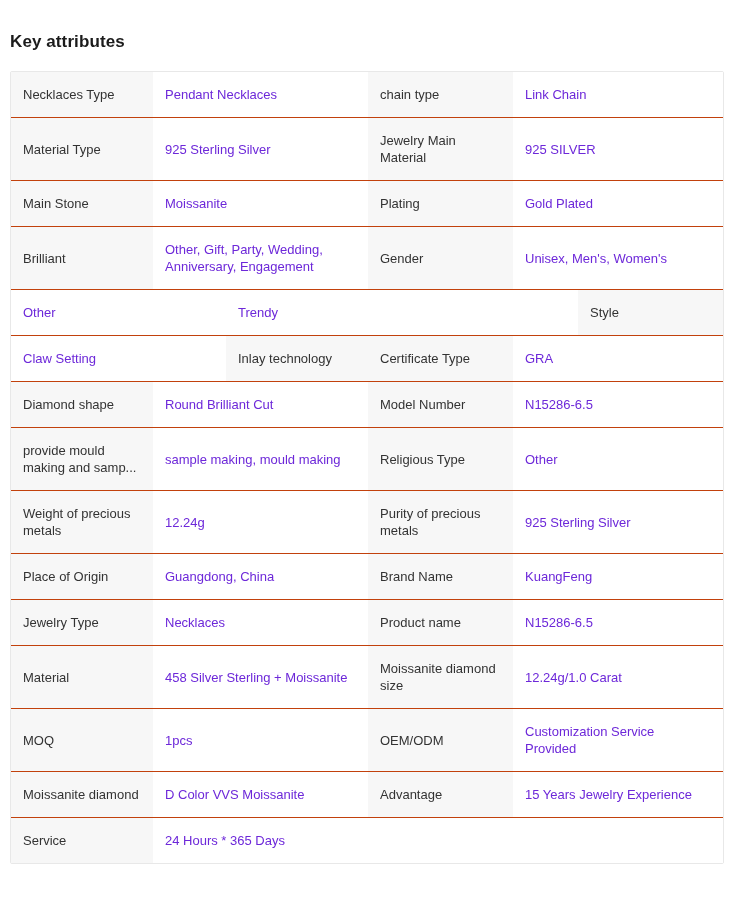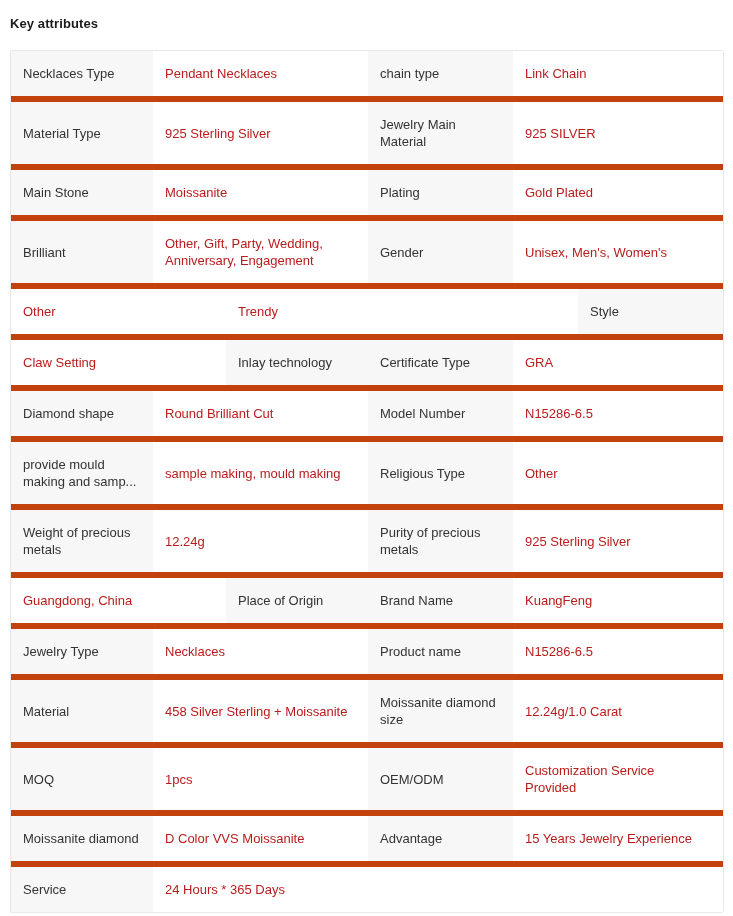--- a/index.html
+++ b/index.html
@@ -7,52 +7,52 @@
     margin: 0;
     padding: 0;
     background: #ffffff;
     font-family: "Liberation Sans", sans-serif;
   }
   .page {
     width: 733px;
     padding: 16px 9px 4px 10px;
   }
   .section-title {
-    font-size: 13px;
+    font-size: 17px;
     font-weight: 700;
     color: #1b1b1b;
-    margin: 0 0 19px 0;
+    margin: 16px 0 19px 0;
     letter-spacing: 0.1px;
   }
   .attr-table {
     border: 1px solid #e8e8e8;
     border-radius: 2px;
     width: 714px;
   }
   .attr-row {
     display: flex;
-    border-bottom: 6px solid #c2410c;
+    border-bottom: 1px solid #c2410c;
   }
   .attr-row:last-child {
     border-bottom: none;
   }
   .cell {
     padding: 14px 14px 14px 12px;
     font-size: 13px;
     line-height: 17px;
     display: flex;
     align-items: center;
   }
   .cell.label {
     background: #f7f7f7;
     color: #333333;
   }
   .cell.value {
     background: #ffffff;
-    color: #b91c1c;
+    color: #6d28d9;
   }
   .c0 { width: 142px; }
   .c1 { width: 215px; }
   .c2 { width: 145px; }
   .c3 { flex: 1; }
   .cell.span { flex: 1; }
 </style>
 </head>
 <body>
 
@@ -106,22 +106,22 @@
         <div class="cell label c2">Religious Type</div>
         <div class="cell value c3">Other</div>
       </div>
       <div class="attr-row">
         <div class="cell label c0">Weight of precious metals</div>
         <div class="cell value c1">12.24g</div>
         <div class="cell label c2">Purity of precious metals</div>
         <div class="cell value c3">925 Sterling Silver</div>
       </div>
       <div class="attr-row">
+        <div class="cell label c0">Place of Origin</div>
         <div class="cell value c1">Guangdong, China</div>
-        <div class="cell label c0">Place of Origin</div>
         <div class="cell label c2">Brand Name</div>
         <div class="cell value c3">KuangFeng</div>
       </div>
       <div class="attr-row">
         <div class="cell label c0">Jewelry Type</div>
         <div class="cell value c1">Necklaces</div>
         <div class="cell label c2">Product name</div>
         <div class="cell value c3">N15286-6.5</div>
       </div>
       <div class="attr-row">

